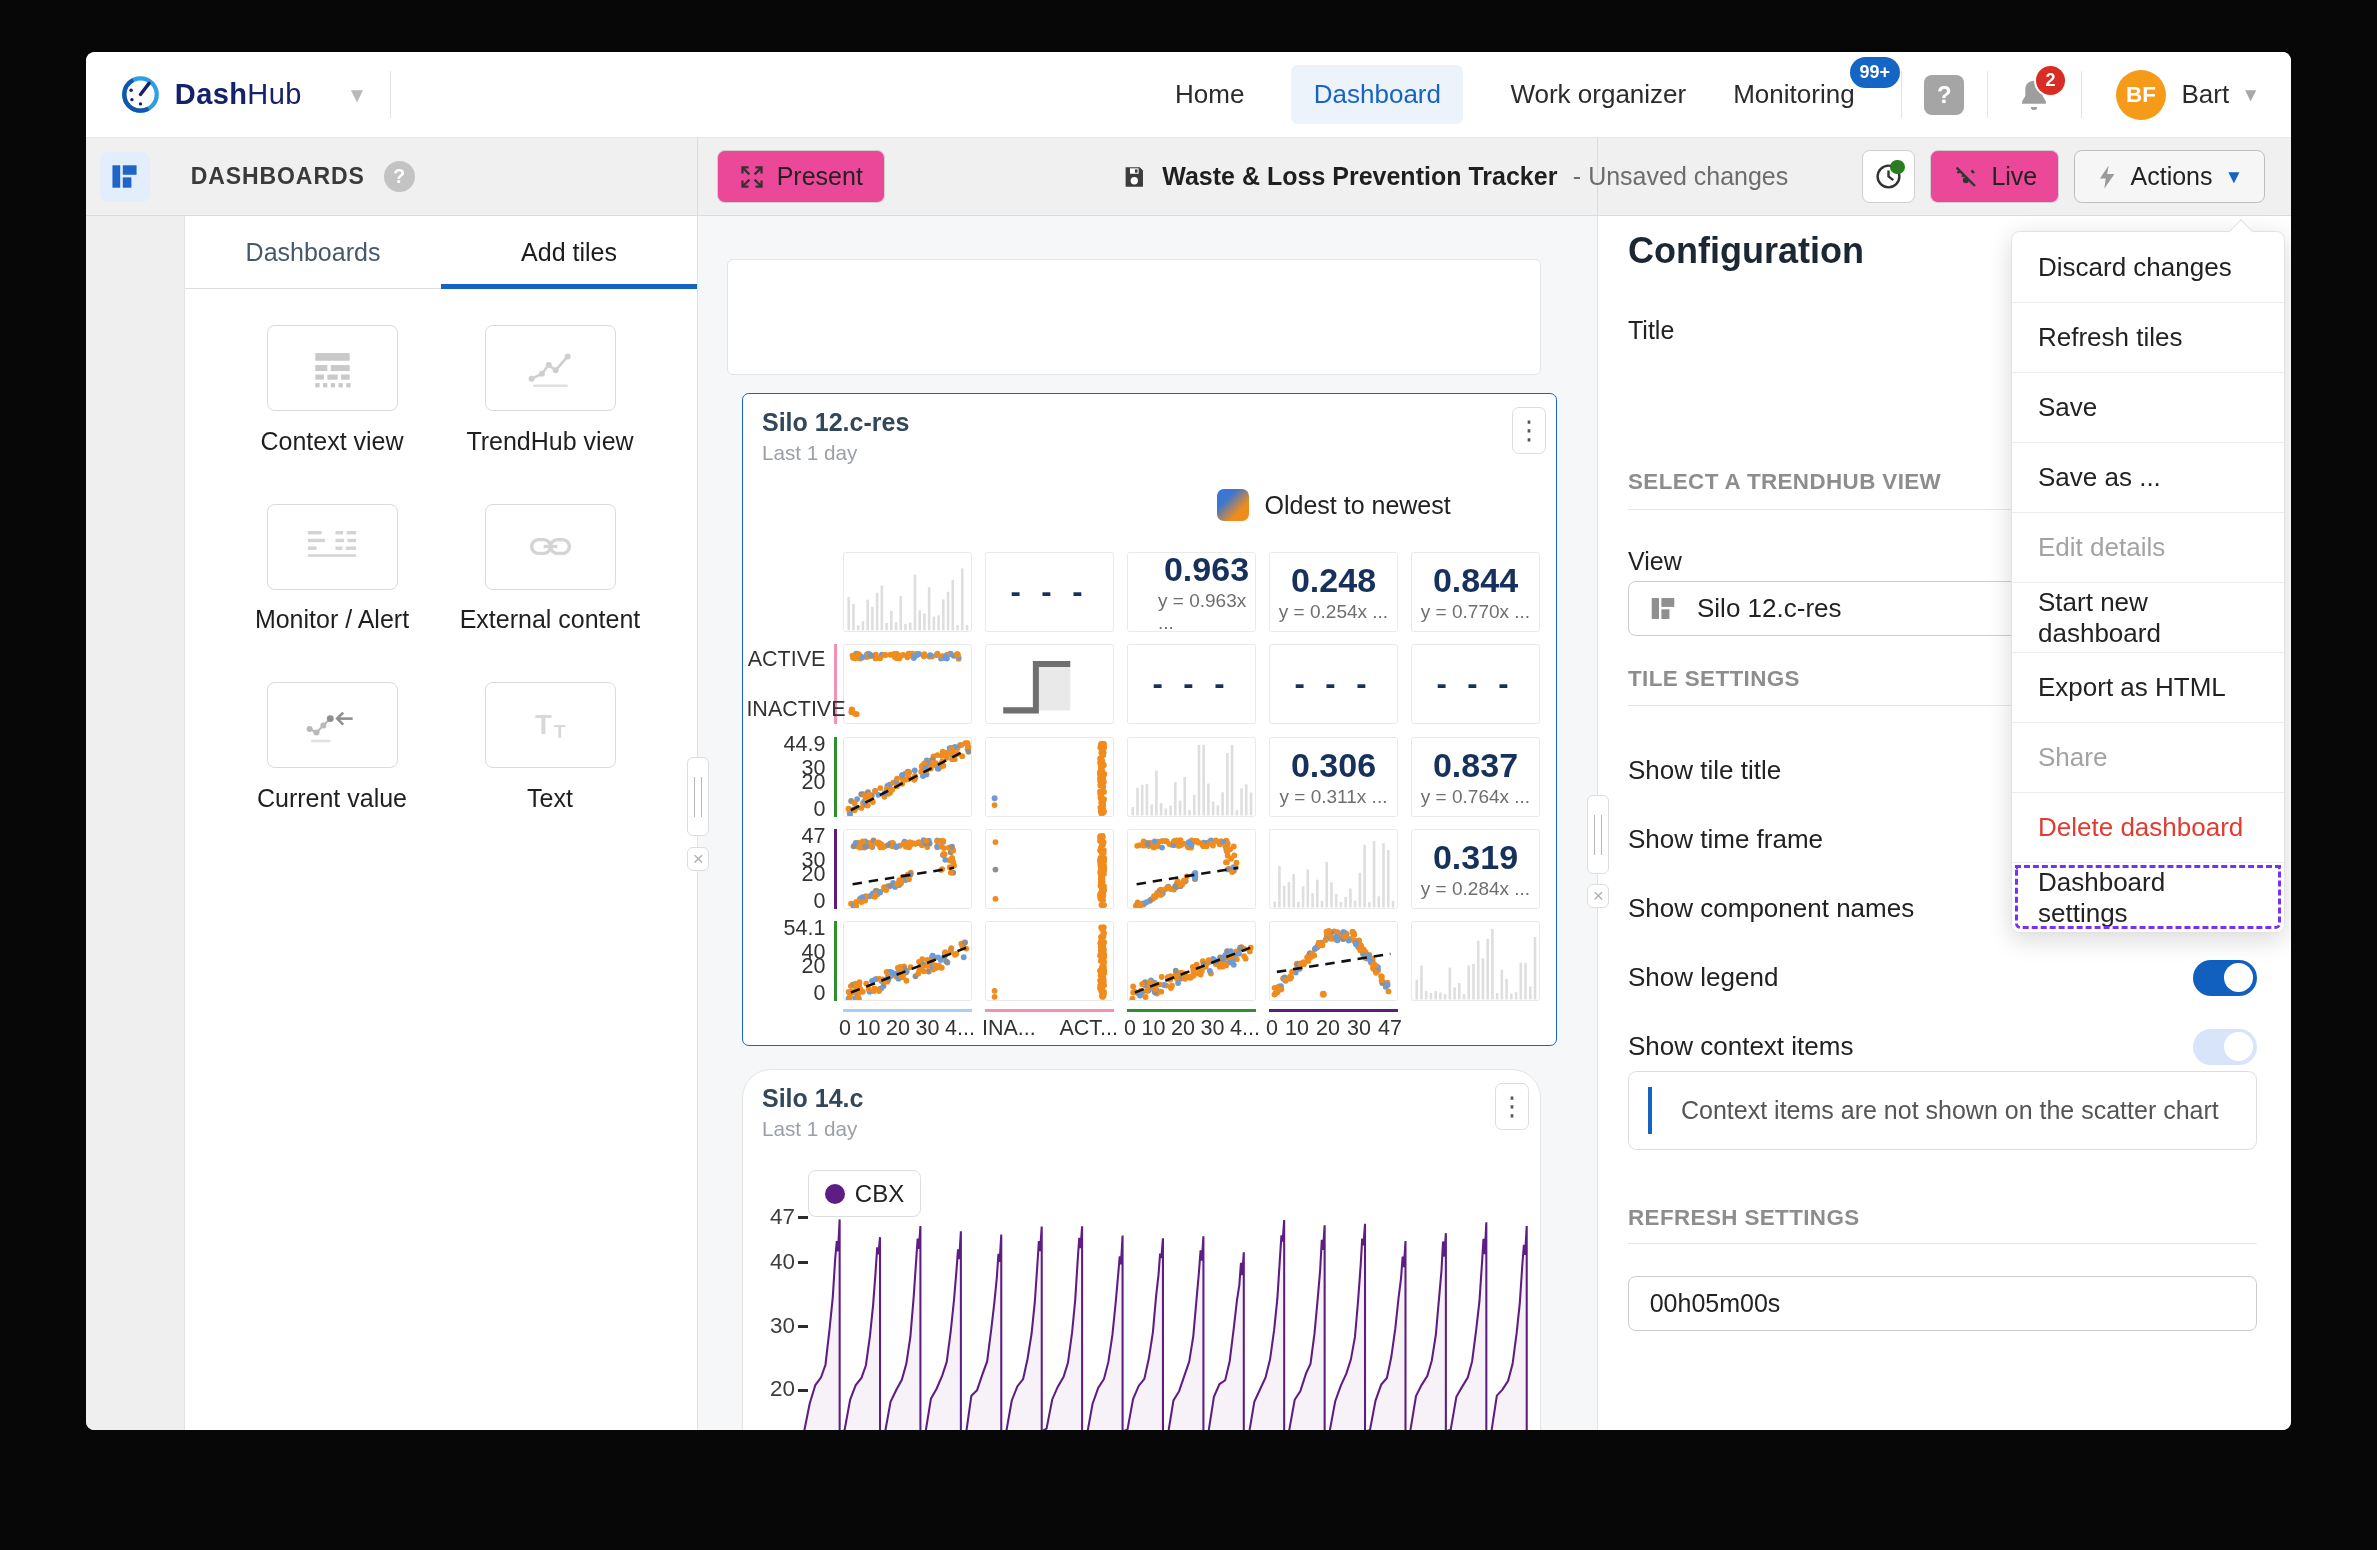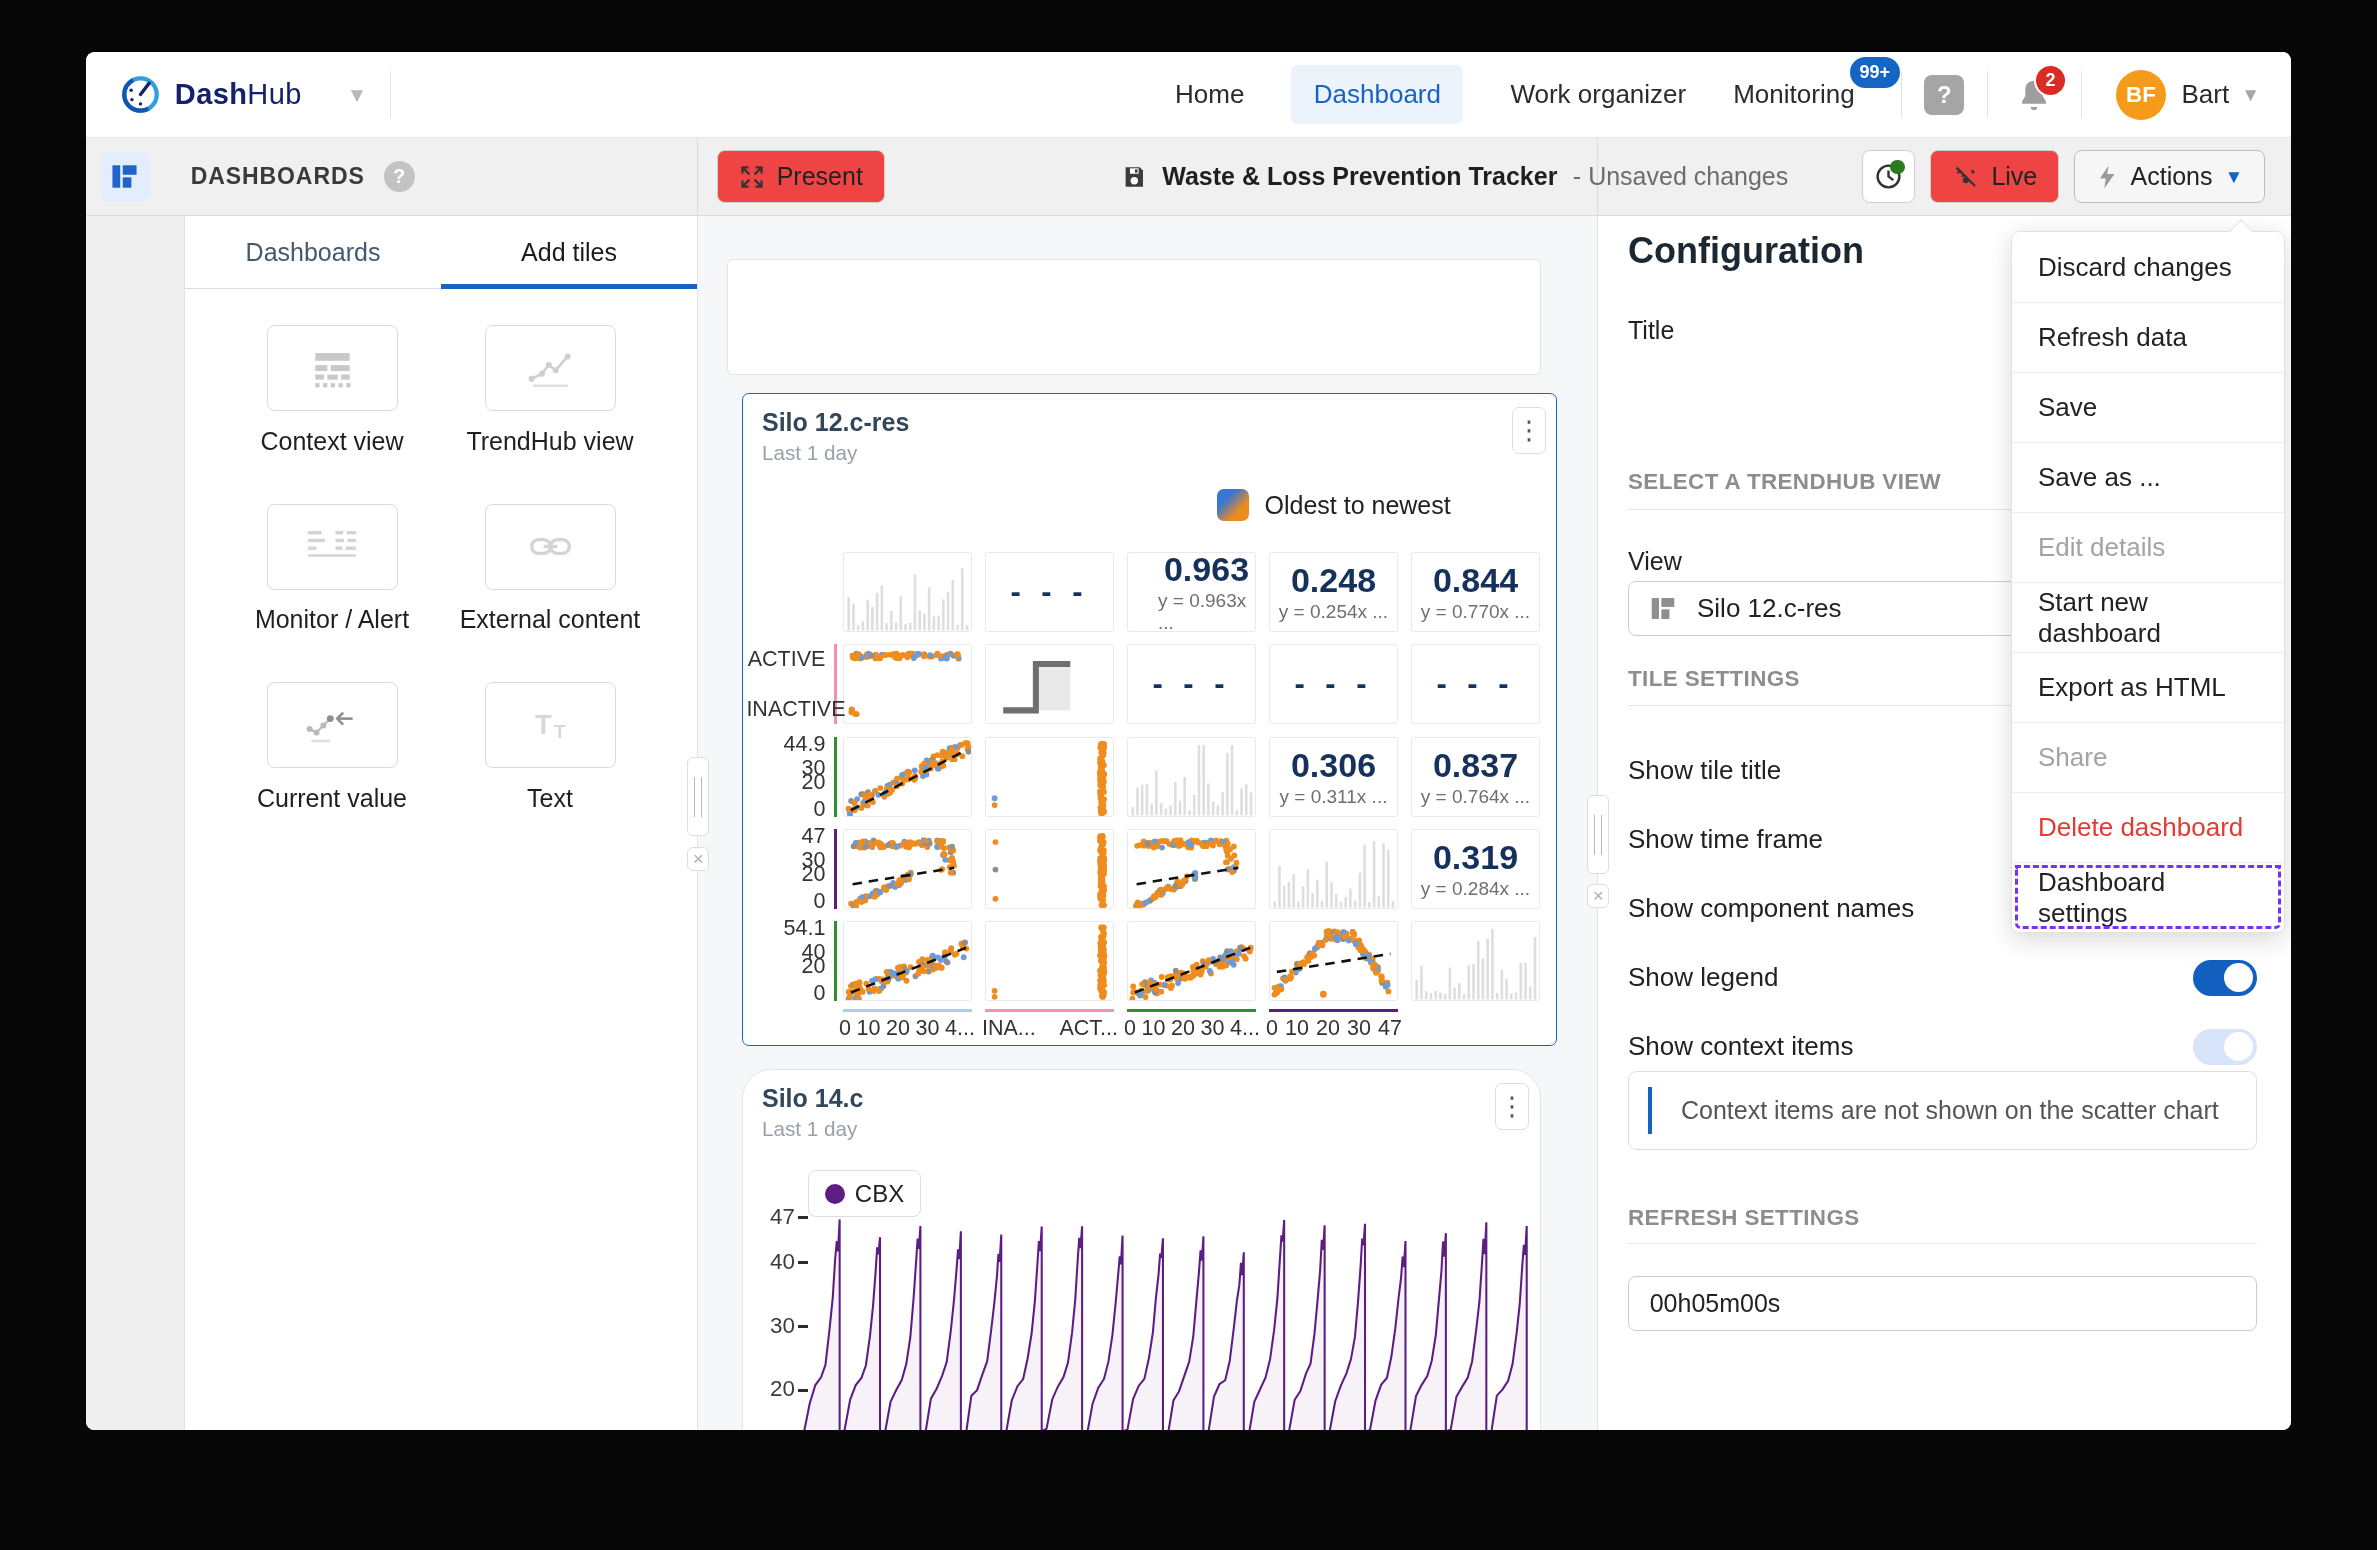--- a/index.html
+++ b/index.html
@@ -26,21 +26,21 @@
   .user-name { font-size:26px; color:#2b2b2b; margin-right:12px; }
   .user-caret { color:#a8a8a8; font-size:19px; }
 
   
   .toolbar { height:78px; background:#f0f0f0; border-bottom:0.9px solid #dcdcdc; display:flex; }
   .tb-left { width:612px; display:flex; align-items:center; padding:0 17px 0 13.8px; border-right:0.9px solid #dcdcdc; }
   .rail-btn { width:50px; height:50px; background:#e2eefb; border-radius:8.6px; display:flex; align-items:center; justify-content:center; }
   .tb-title { font-size:23px; font-weight:700; color:#3a3a3a; letter-spacing:0.9px; margin-left:41px; }
   .help-c { width:31px; height:31px; border-radius:50%; background:#c3c3c3; color:#fff; font-size:20px; font-weight:700; display:flex; align-items:center; justify-content:center; margin-left:19px; }
   .tb-mid { flex:1; display:flex; align-items:center; padding:0 19px; border-right:0.9px solid #dcdcdc; position:relative; }
-  .btn { display:flex; align-items:center; gap:12px; background:#ef4444; border:0.9px solid #cfcfcf; border-radius:7.8px; padding:11.2px 20.7px; font-size:25px; color:#222; cursor:pointer; }
+  .btn { display:flex; align-items:center; gap:12px; background:#ec4899; border:0.9px solid #cfcfcf; border-radius:7.8px; padding:11.2px 20.7px; font-size:25px; color:#222; cursor:pointer; }
   .doc-group { position:absolute; left:50%; transform:translateX(-4%); display:flex; align-items:center; gap:15.5px; white-space:nowrap; }
   .doc-title { font-size:25px; font-weight:700; color:#1f1f1f; }
   .doc-status { font-size:25px; color:#6d6d6d; }
   .tb-right { width:693px; display:flex; align-items:center; justify-content:flex-end; gap:15.5px; padding:7px 26px; }
   .icon-btn { width:53px; height:53px; background:#fff; border:0.9px solid #cfcfcf; border-radius:7.8px; display:flex; align-items:center; justify-content:center; position:relative; cursor:pointer; }
   .green-dot { position:absolute; top:8.6px; right:8.6px; width:14.6px; height:14.6px; border-radius:50%; background:#2a7d1f; }
   .actions-btn { background:#f6f6f6; border:0.9px solid #bdbdbd; }
   .caret-blue { color:#1763c4; font-size:19px; }
 
   
@@ -1851,21 +1851,21 @@
     <div class="grab" style="left:1501px; top:579px; height:79px;">
         <div class="grab-lines"></div>
       </div>
     <div class="grab" style="left:1501px; top:668px; height:24px;">
         <span class="grab-x">×</span>
       </div>
   </div>
 
   <div class="menu" id="actions-menu">
       <div class="menu-item">Discard changes</div>
-      <div class="menu-item">Refresh data</div>
+      <div class="menu-item">Refresh tiles</div>
       <div class="menu-item">Save</div>
       <div class="menu-item">Save as ...</div>
       <div class="menu-item mi-disabled">Edit details</div>
       <div class="menu-item">Start new dashboard</div>
       <div class="menu-item">Export as HTML</div>
       <div class="menu-item mi-disabled">Share</div>
       <div class="menu-item mi-danger">Delete dashboard</div>
       <div class="menu-item mi-highlighted">Dashboard settings</div>
     </div>
 </div>

